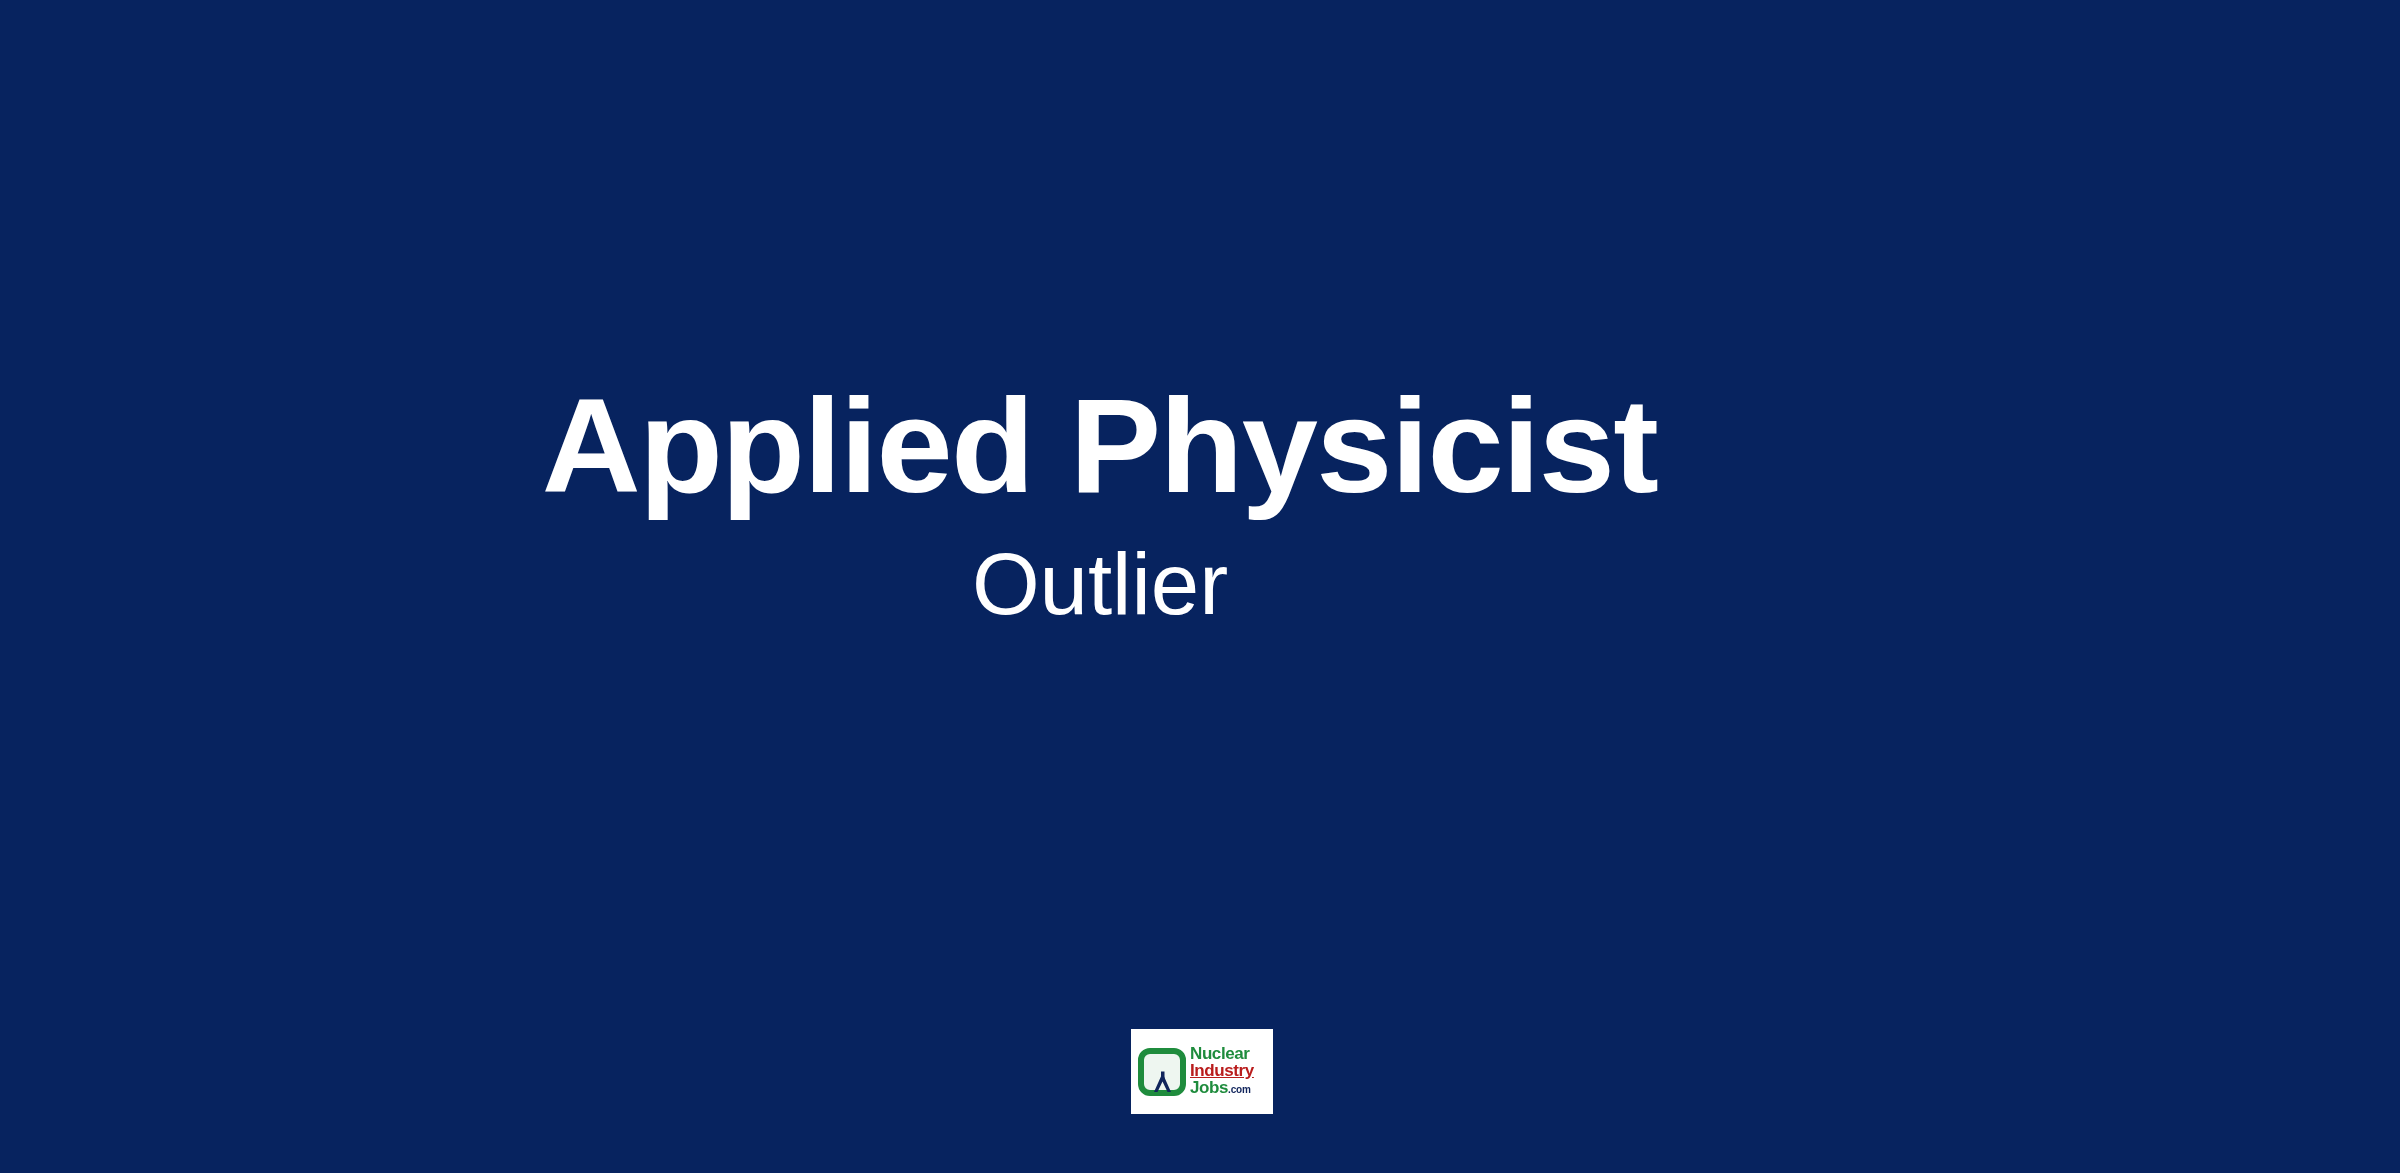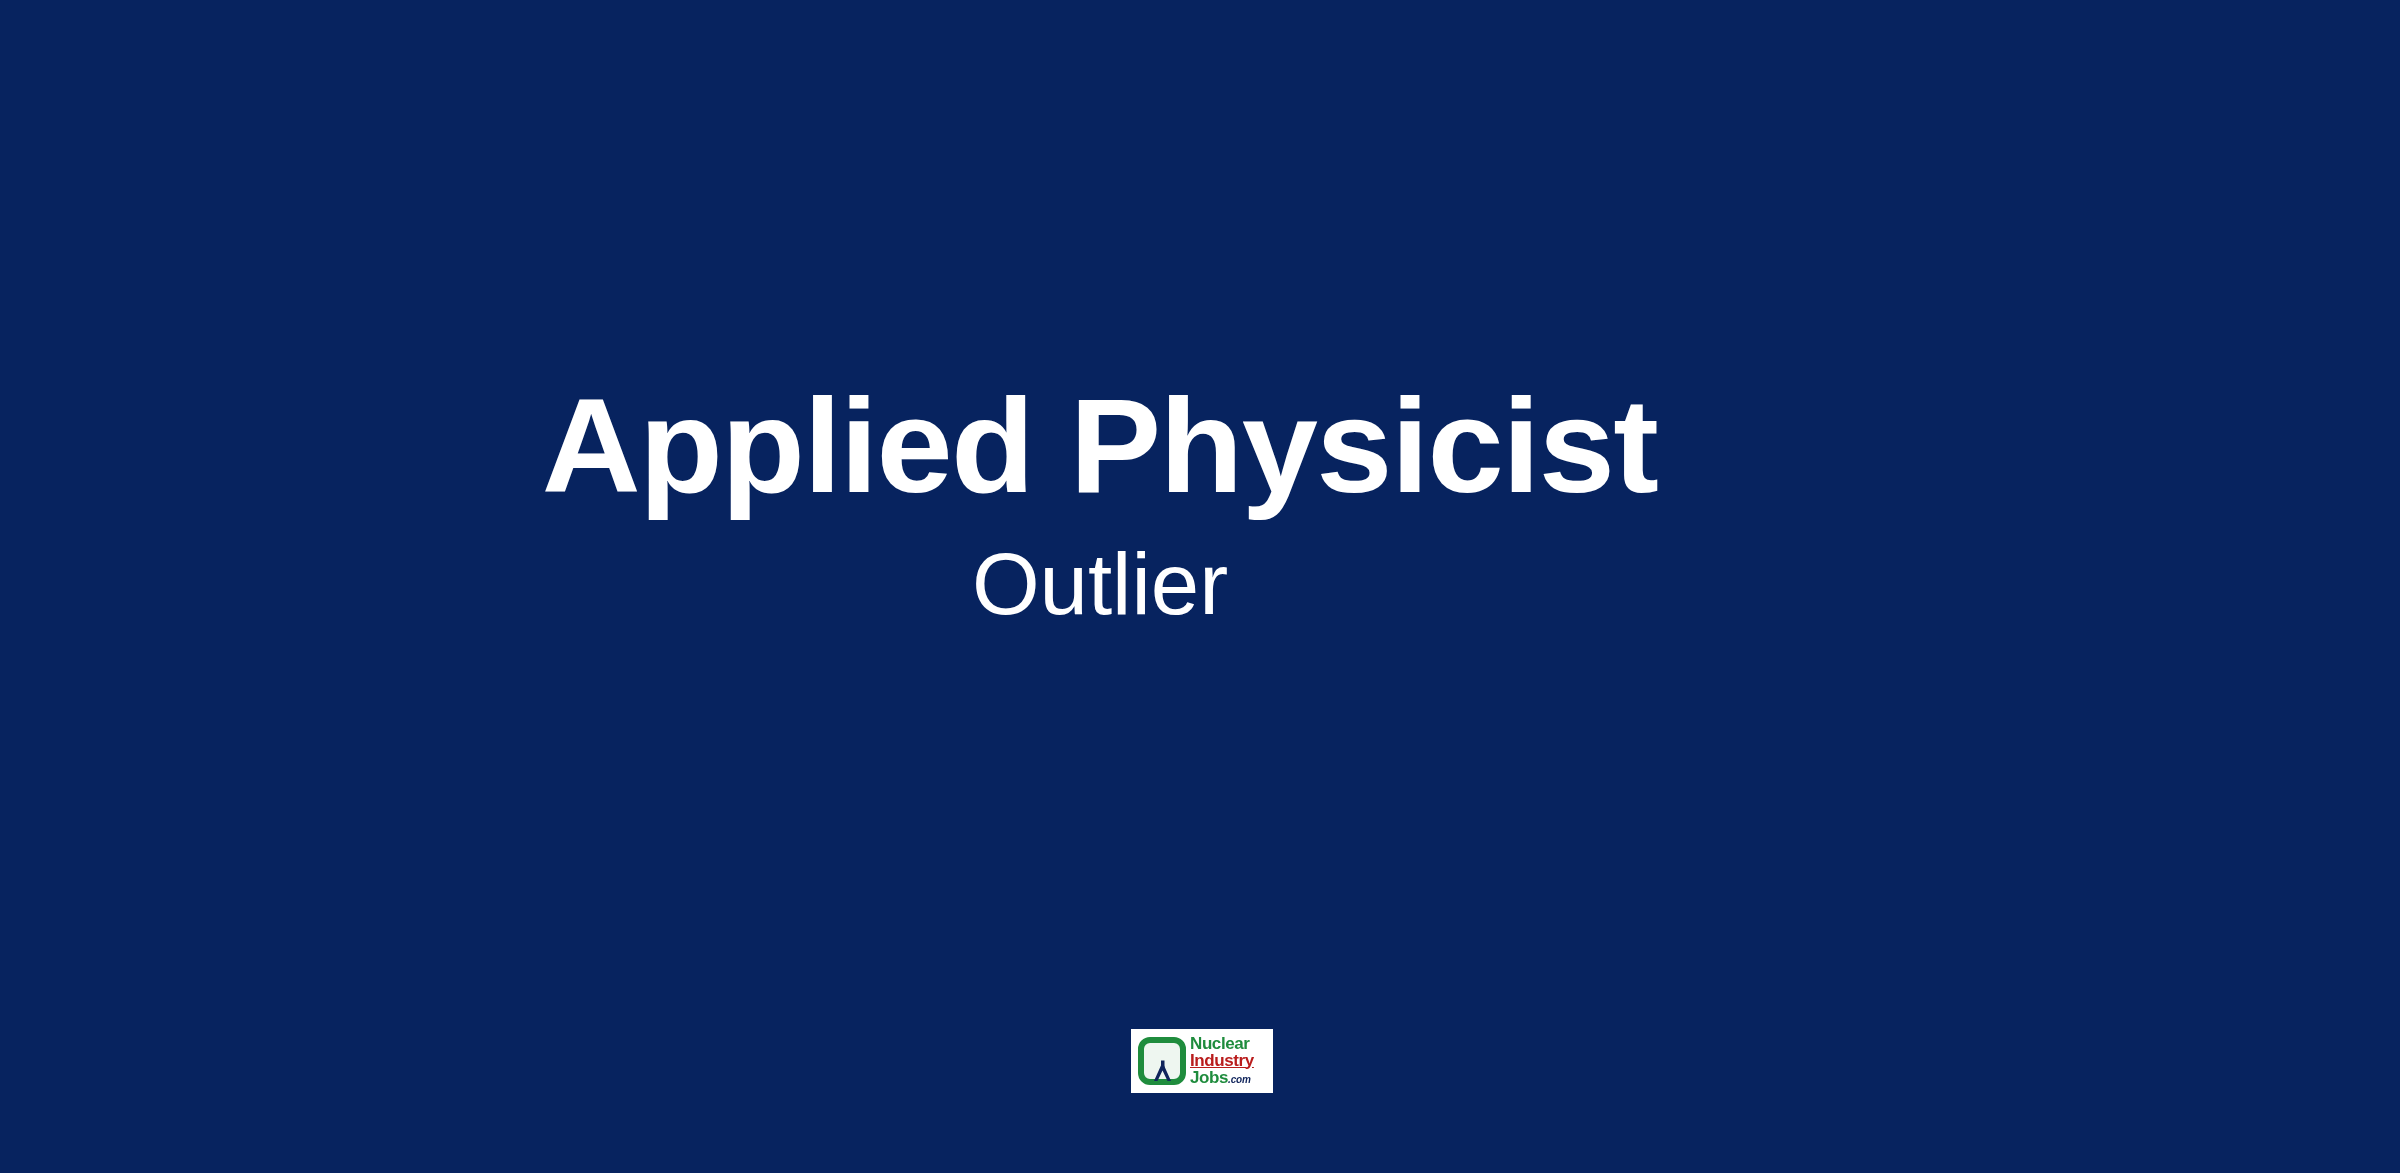--- a/index.html
+++ b/index.html
@@ -59,21 +59,21 @@
     padding: 0;
     white-space: nowrap;
   }
 
   
   #brand-logo {
     position: absolute;
     left: 1131px;
     top: 1029px;
     width: 142px;
-    height: 64px;
+    height: 85px;
     background: #ffffff;
     display: flex;
     align-items: center;
     box-sizing: border-box;
     padding: 0 0 0 6px;
   }
 
   #brand-mark {
     width: 50px;
     height: 50px;
@@ -104,21 +104,20 @@
   }
   #brand-line-nuclear  { color: #1f8c3d; }
   #brand-line-industry { color: #b91c1c; text-decoration: underline; }
   #brand-line-jobs     { color: #1f8c3d; }
   #brand-tld {
     font-family: "Liberation Sans", sans-serif;
     font-weight: 700;
     font-size: 10px;
     color: #11255c;
     letter-spacing: -0.2px;
-    font-style: italic;
   }
 </style>
 </head>
 <body>
 
 <div id="job-card">
 
   <div id="hero">
     <h1 id="job-title">Applied Physicist</h1>
     <div id="company-name">Outlier</div>

